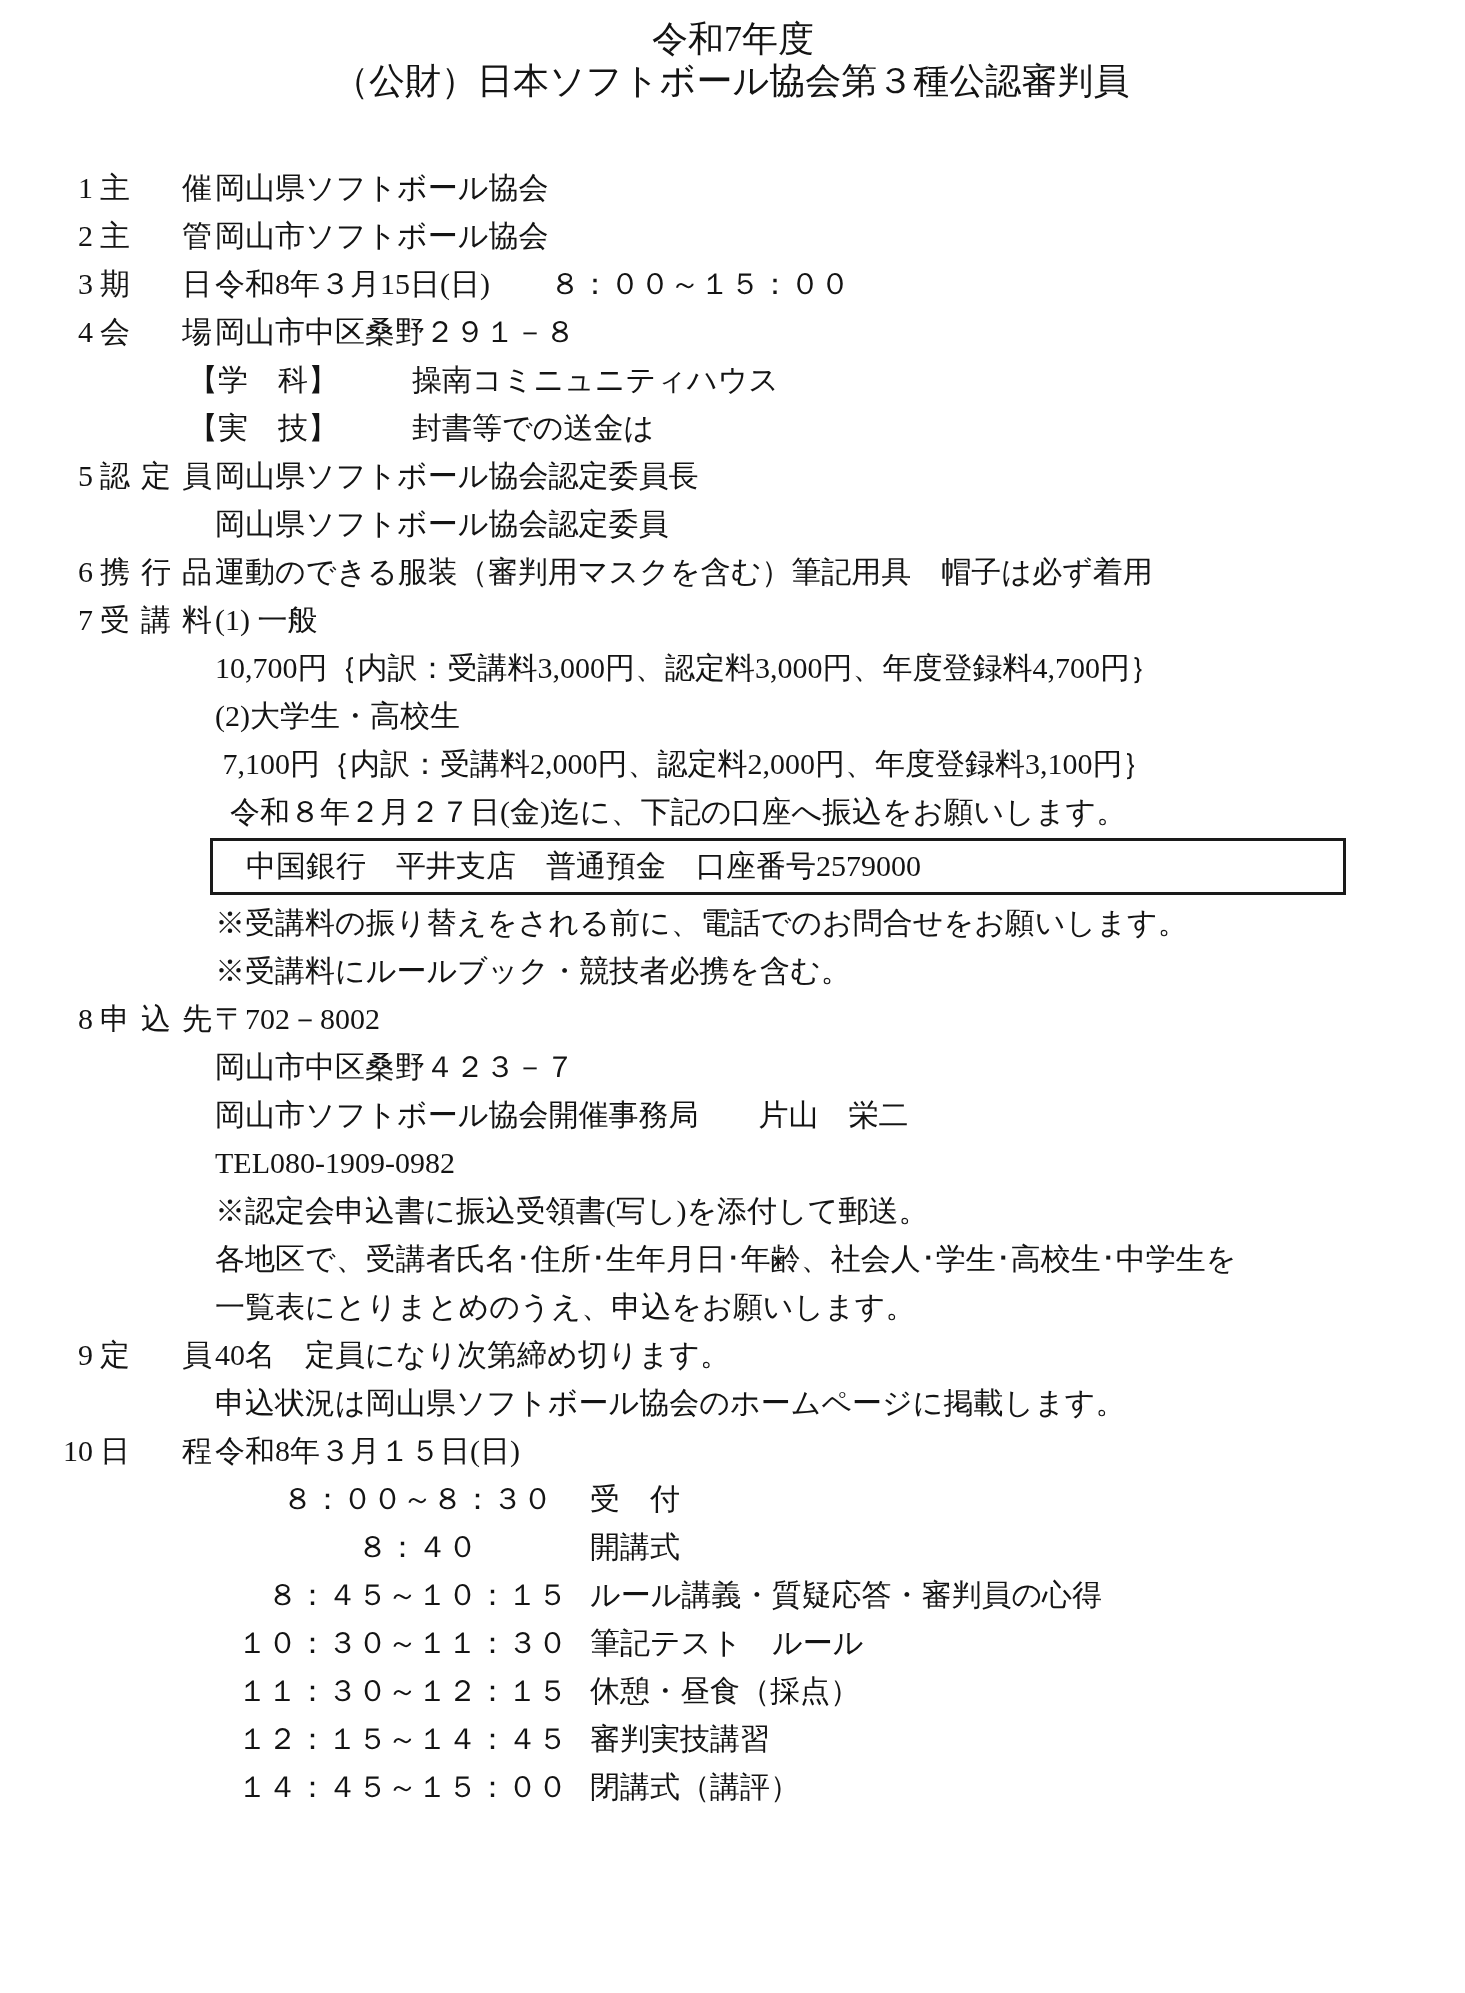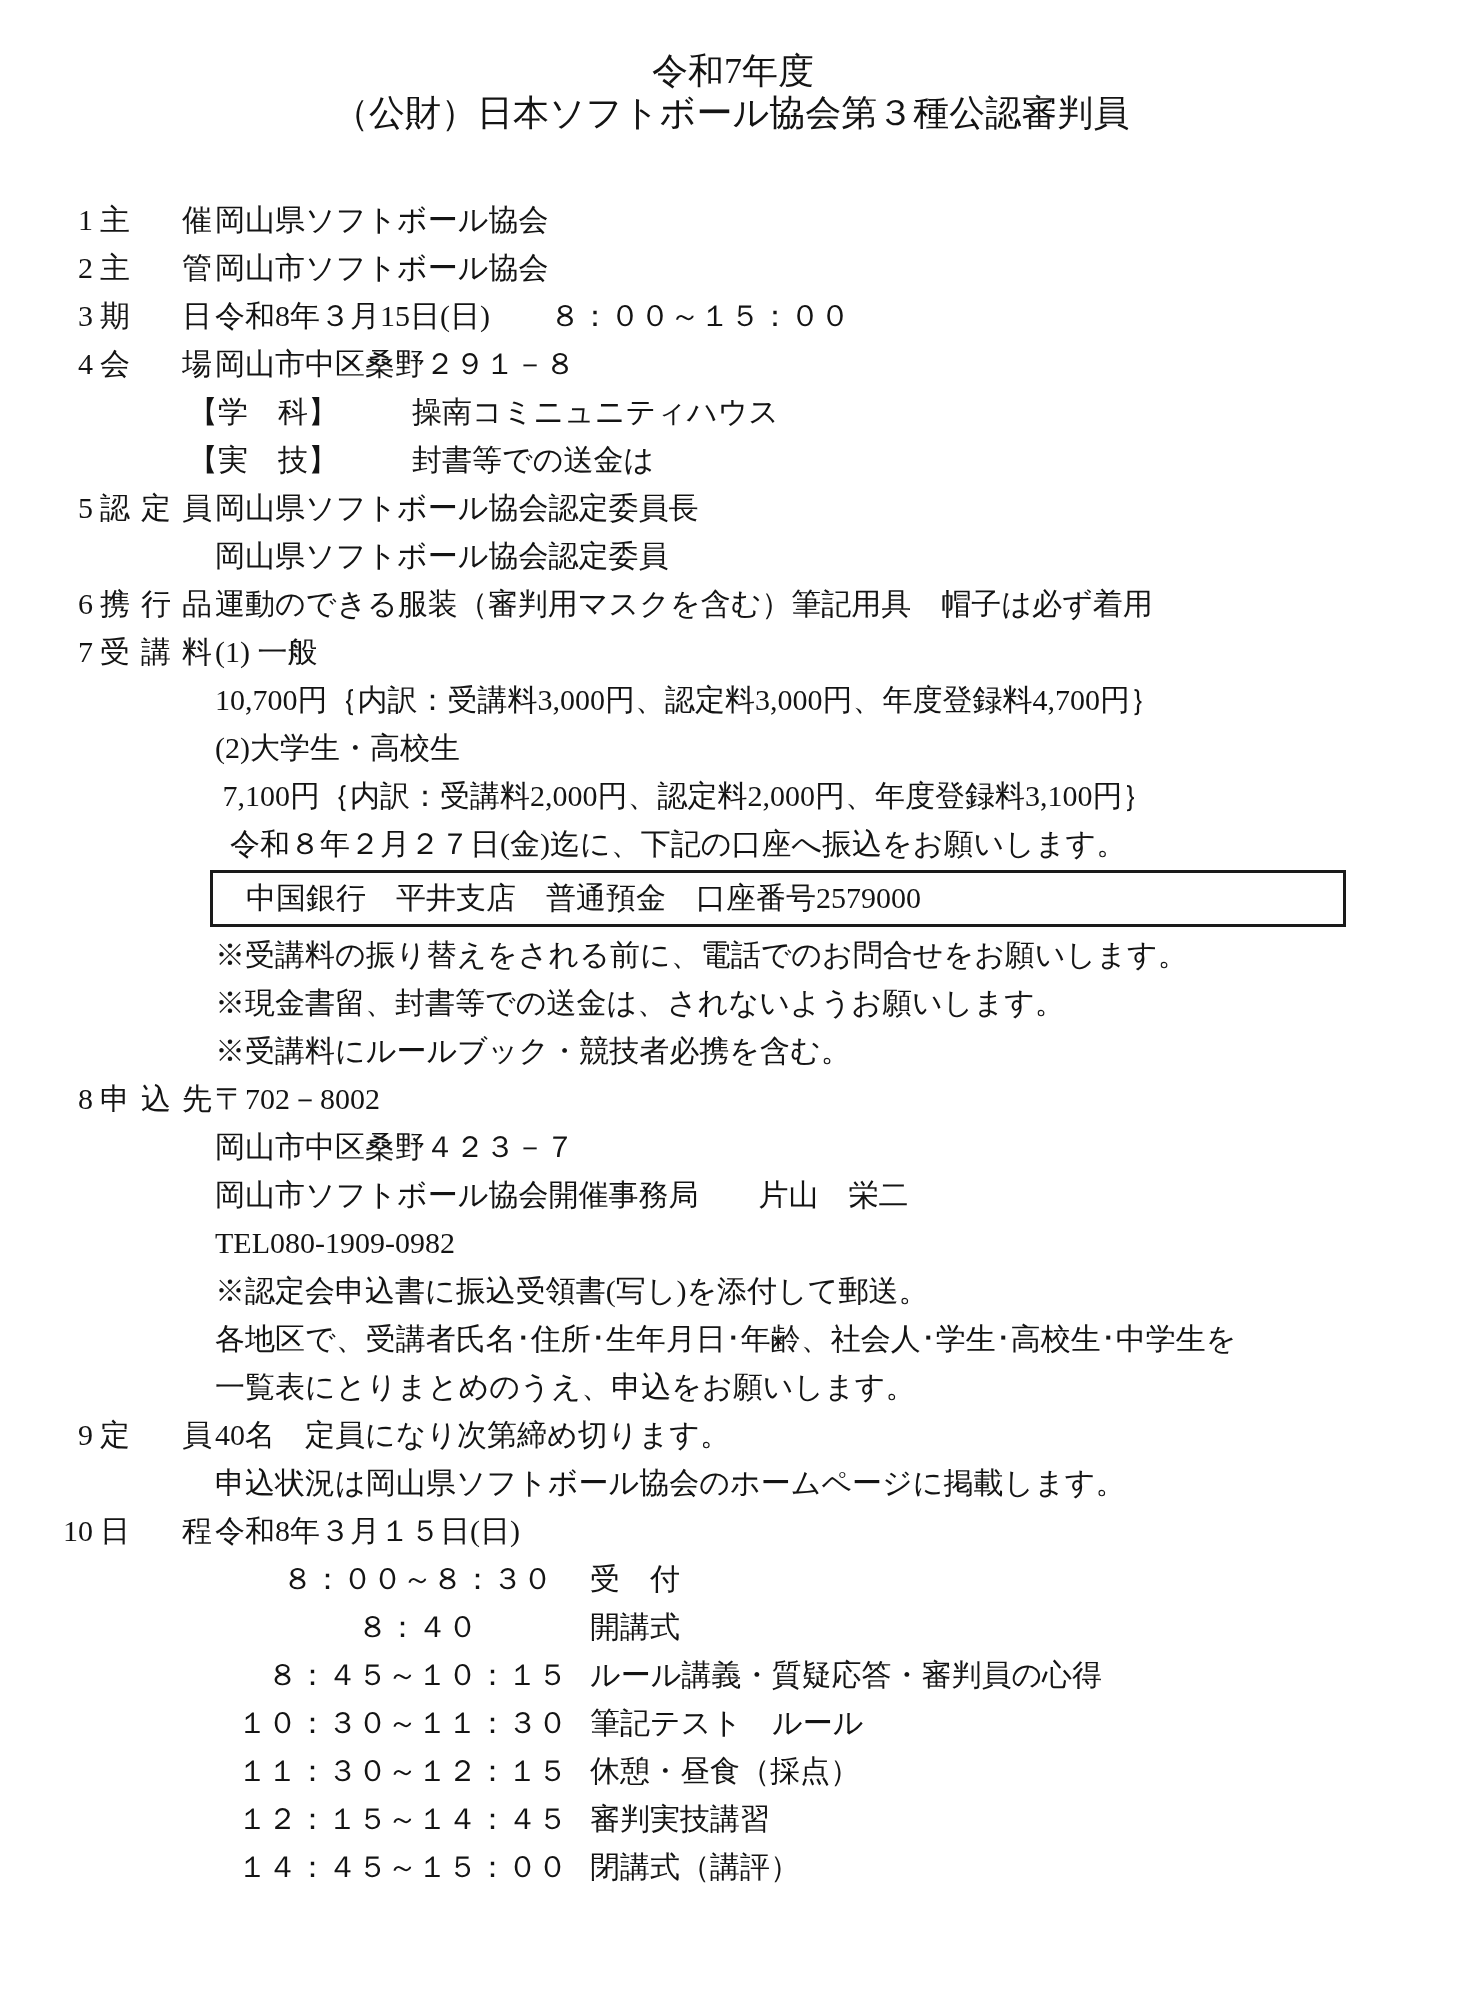--- a/index.html
+++ b/index.html
@@ -8,21 +8,21 @@
     background:#ffffff; color:#141414;
     font-family:"Liberation Serif","DejaVu Serif",serif;
     font-size:30px;
     overflow:hidden;
   }
   .doc { padding:18px 0 0 60px; }
 
   
   .title-block { font-size:36px; }
   .t-line { height:42px; line-height:42px; white-space:pre; }
-  .t1 { margin-left:592px;margin-top:32px; }
+  .t1 { margin-left:592px; }
   .t2 { margin-left:273px; }
   .t3 { margin-left:300px; }
   .t3-spread {
     display:inline-block; width:690px; margin-left:66px;
     text-align:justify; text-align-last:justify;
   }
 
   
   .doc-body { margin-top:62px; }
   .line { height:48px; display:flex; align-items:center; }
@@ -131,23 +131,20 @@
     </div>
 
     <div class="bank-box">
       <div class="box-line">中国銀行　平井支店　普通預金　口座番号2579000</div>
     </div>
 
     <div class="line sub">
       <span class="content" style="margin-left:0">※受講料の振り替えをされる前に、電話でのお問合せをお願いします。</span>
     </div>
     <div class="line sub">
-      <span class="content" style="margin-left:0">※現金書留、封書等での送金は、されないようお願いします。</span>
-    </div>
-    <div class="line sub">
       <span class="content" style="margin-left:0">※受講料にルールブック・競技者必携を含む。</span>
     </div>
 
     <div class="line">
       <span class="num">8</span>
       <span class="lbl">申込先</span>
       <span class="content">〒702－8002</span>
     </div>
     <div class="line sub">
       <span class="content" style="margin-left:0">岡山市中区桑野４２３－７</span>

